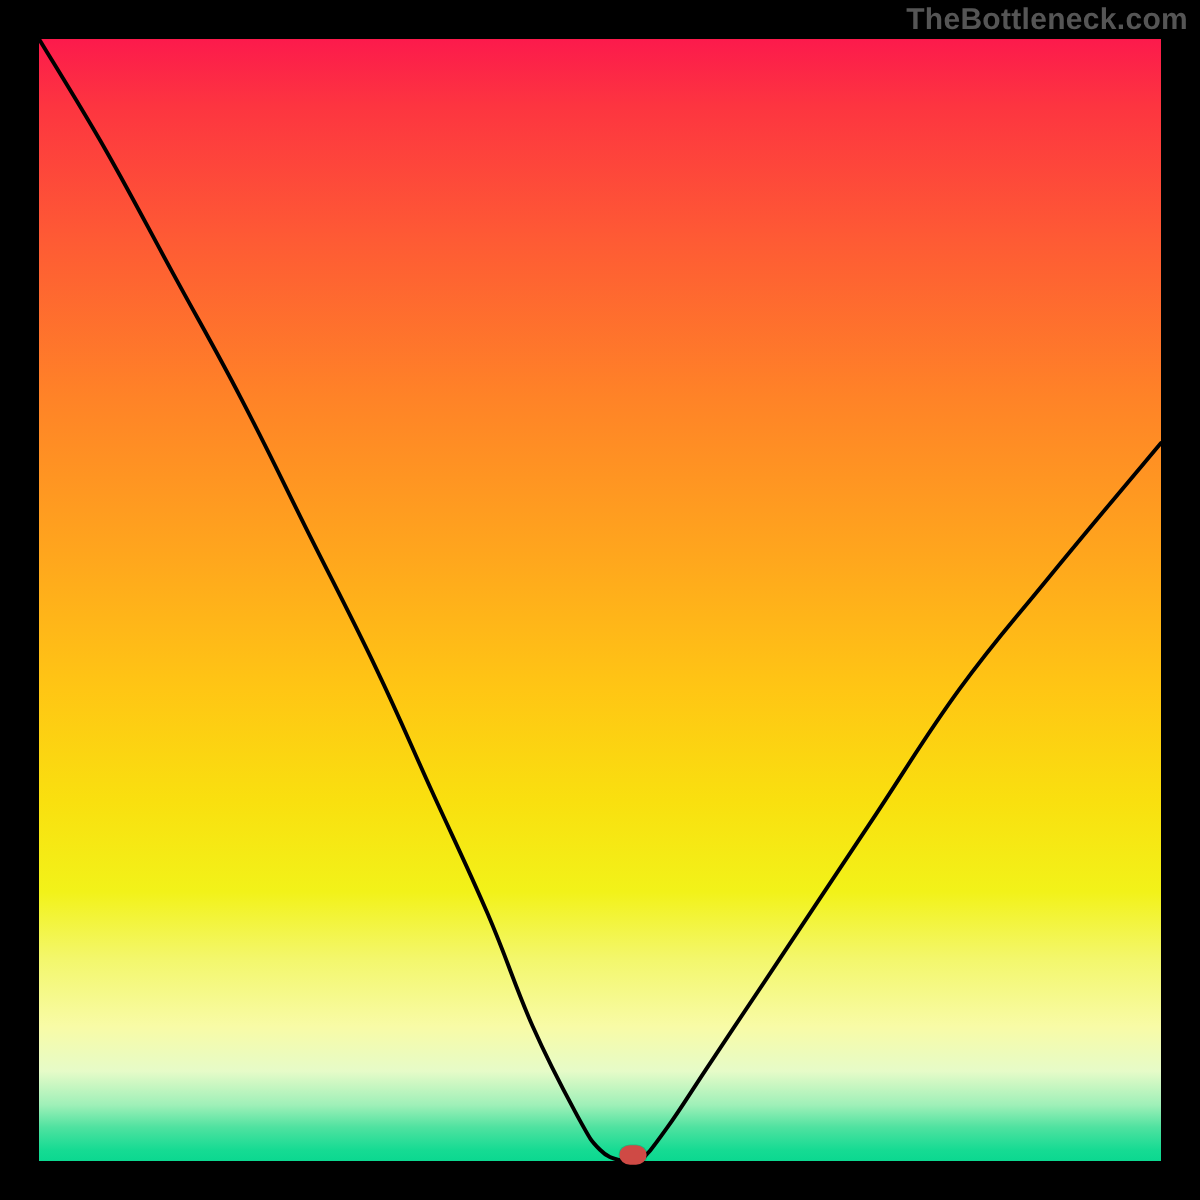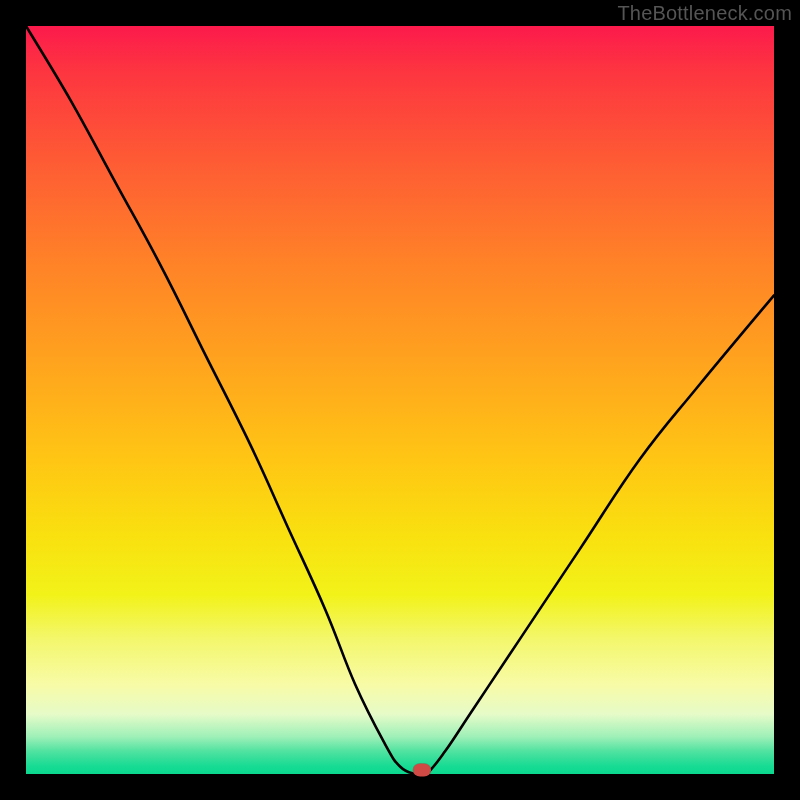--- a/index.html
+++ b/index.html
@@ -16,21 +16,21 @@
     width: 800px;
     height: 800px;
     background: #000;
   }
   .watermark {
     position: absolute;
     top: 2px;
     right: 8px;
     color: #555;
     font-size: 20px;
-    font-weight: 400;
+    font-weight: 700;
     letter-spacing: 0.2px;
     z-index: 10;
     user-select: none;
   }
   .plot {
     position: absolute;
     left: 26px;
     top: 26px;
     width: 748px;
     height: 748px;

